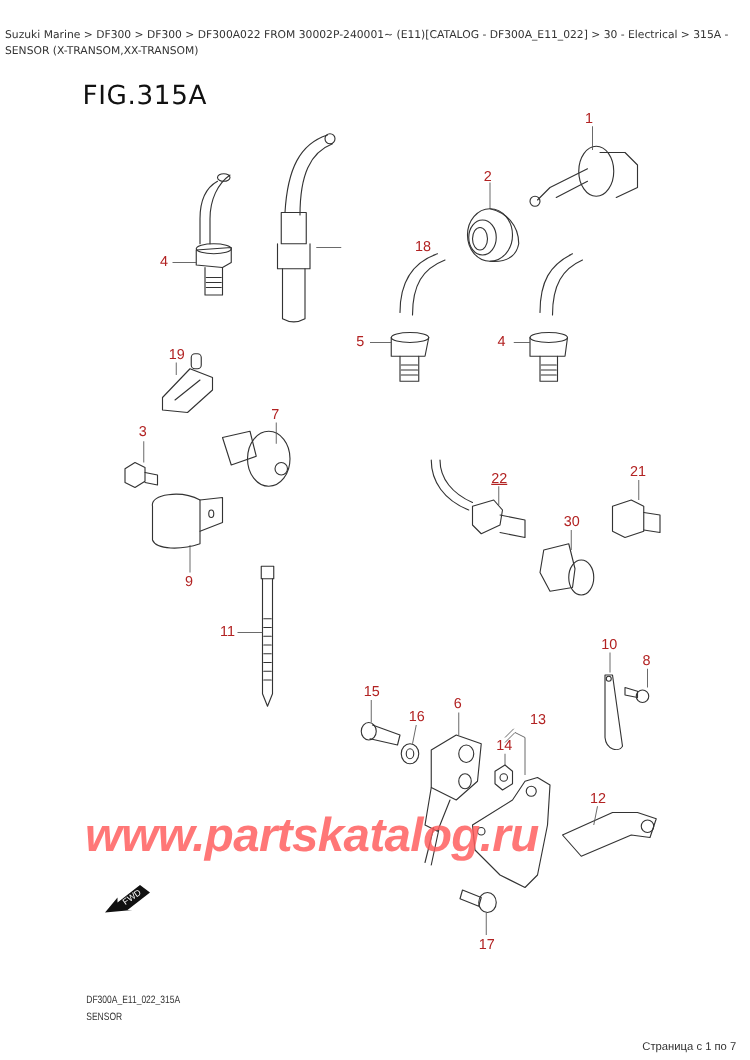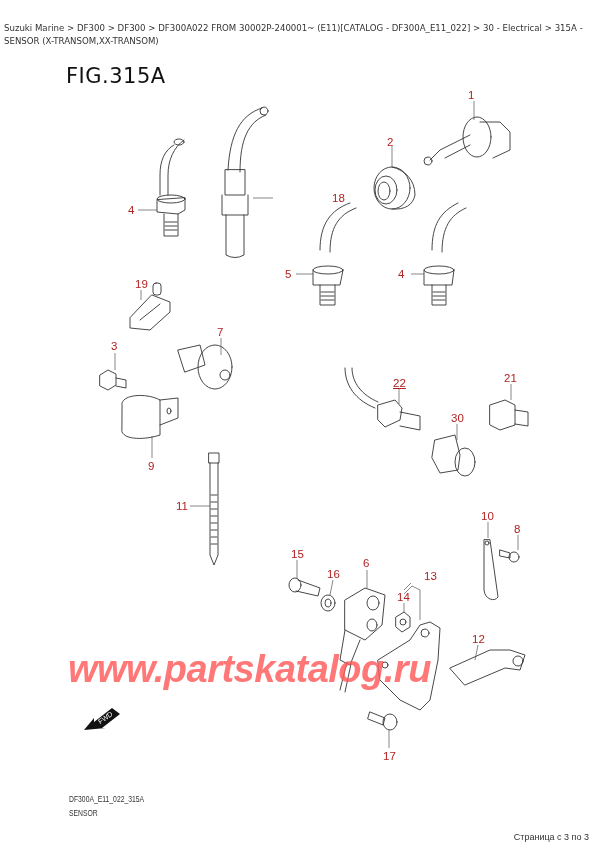--- a/index.html
+++ b/index.html
@@ -239,13 +239,13 @@
 
 <div class="fwd">
   <svg width="40" height="32" viewBox="0 0 40 32">
     <path d="M2 28 L12 16 L12 20 L30 6 L38 12 L20 26 L24 26 Z" fill="#111"></path>
     <text x="15" y="20" font-size="7" fill="#fff" font-family="Liberation Sans, sans-serif" transform="rotate(-35 20 16)">FWD</text>
   </svg>
 </div>
 
 <div class="footer-code">DF300A_E11_022_315A</div>
 <div class="footer-name">SENSOR</div>
-<div class="pagination">Страница с 3 по 3</div>
+<div class="pagination">Страница с 1 по 7</div>
 
 </body></html>

